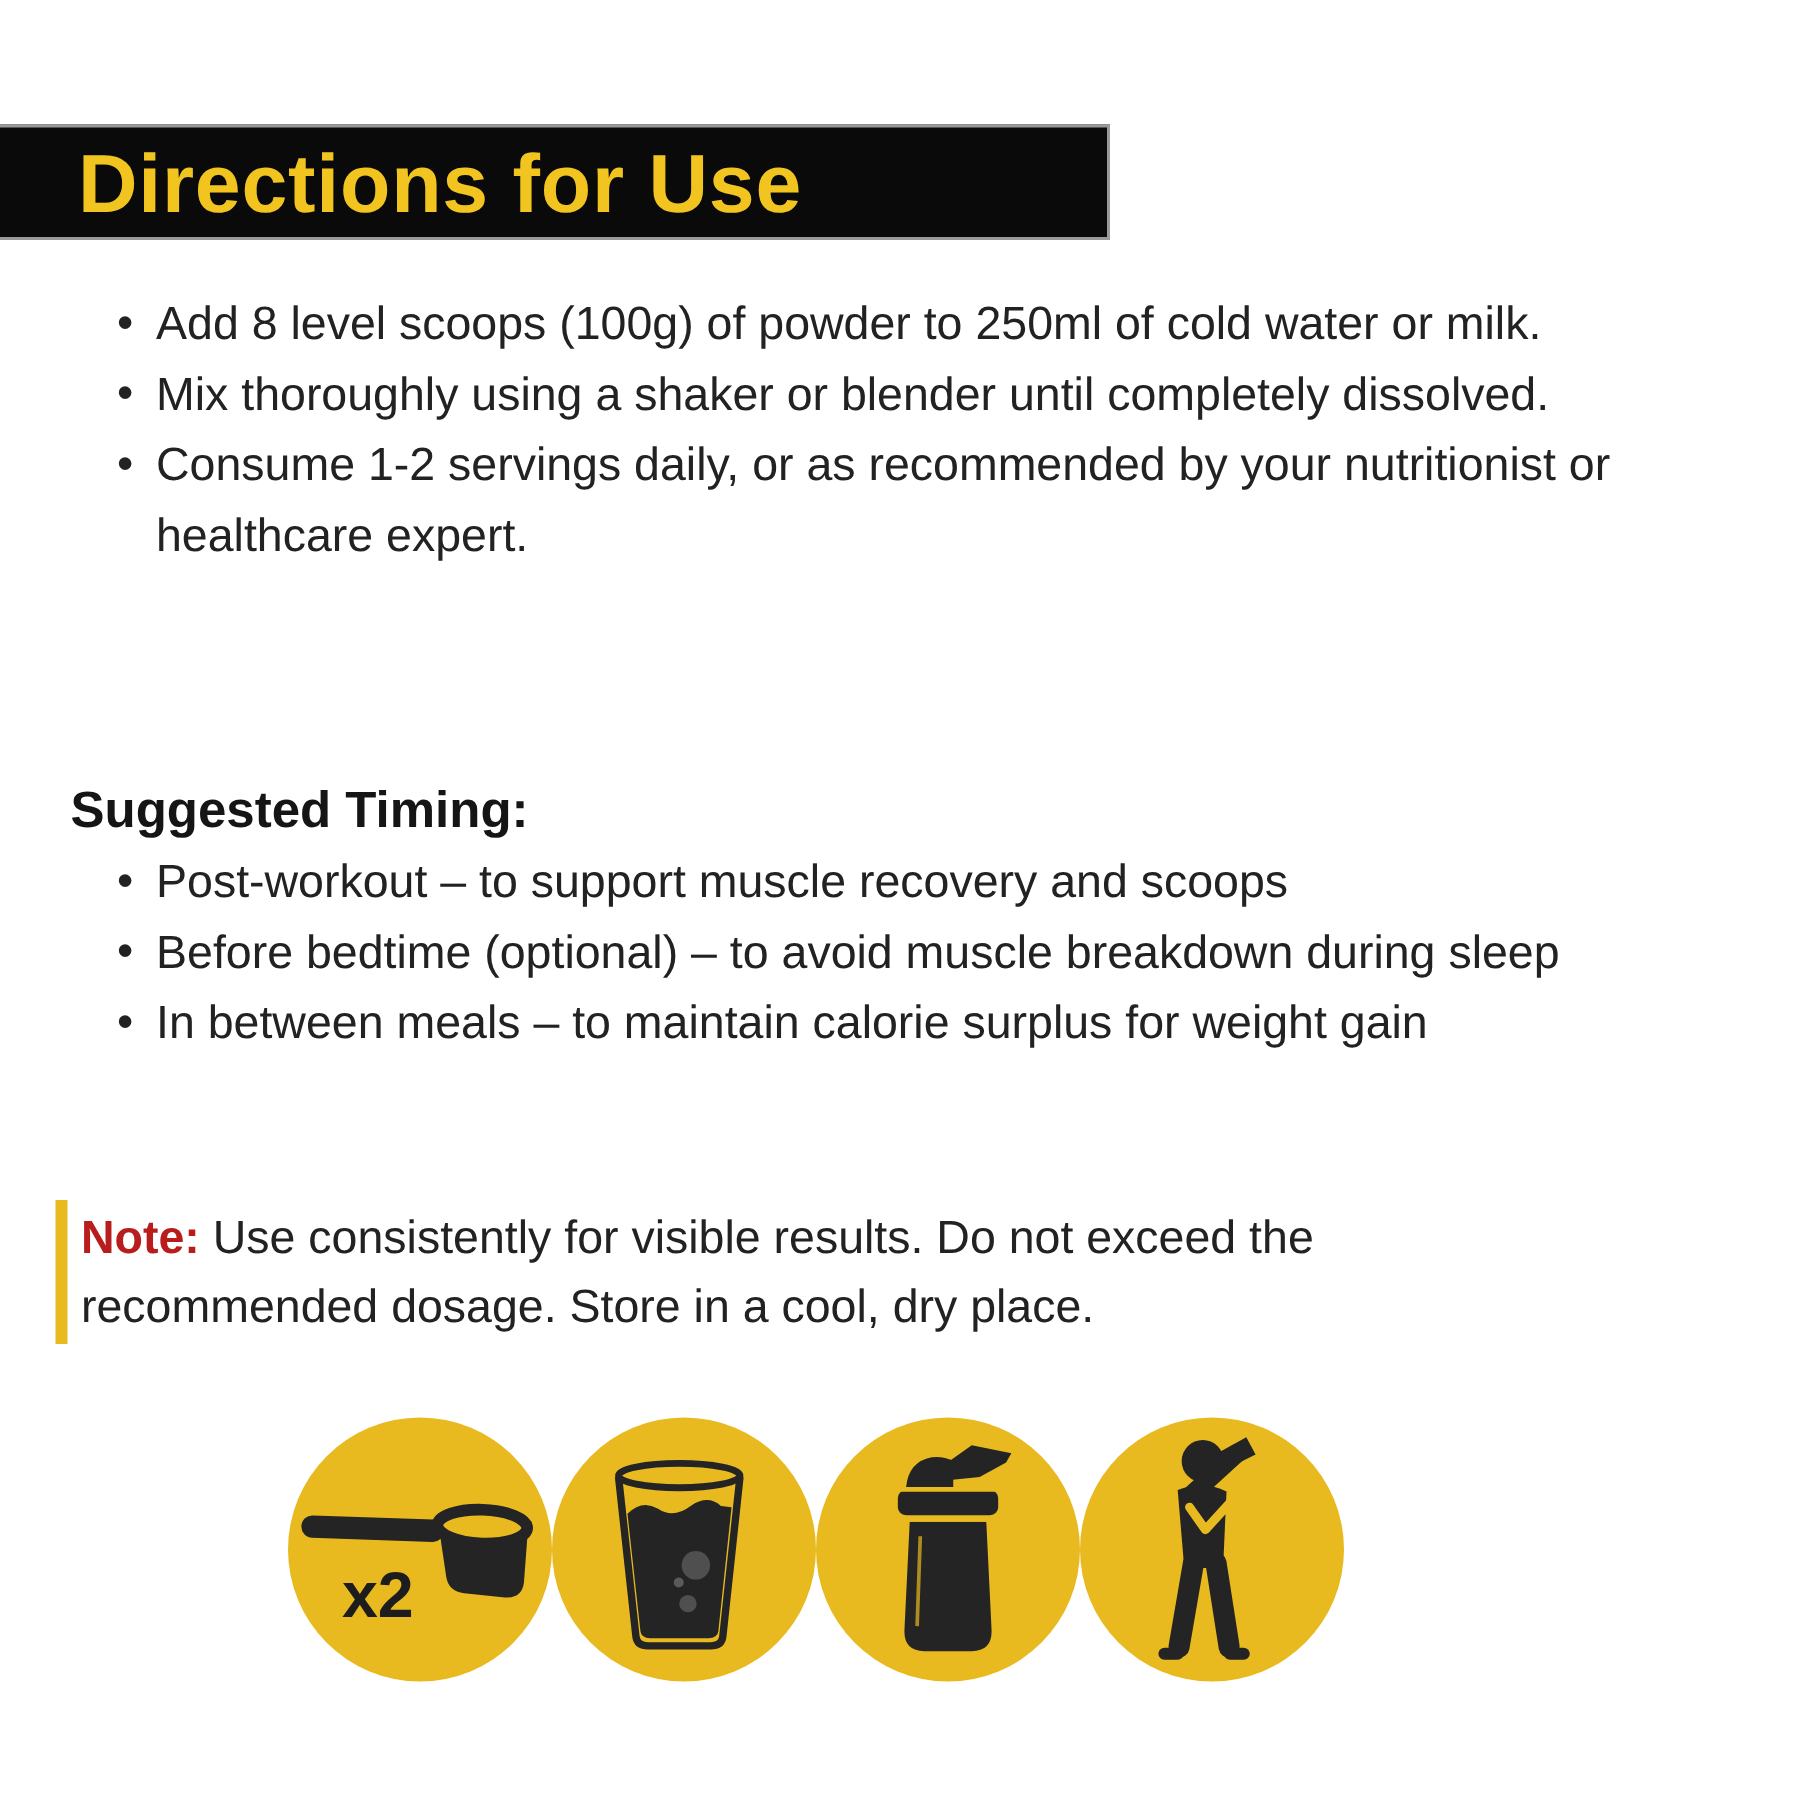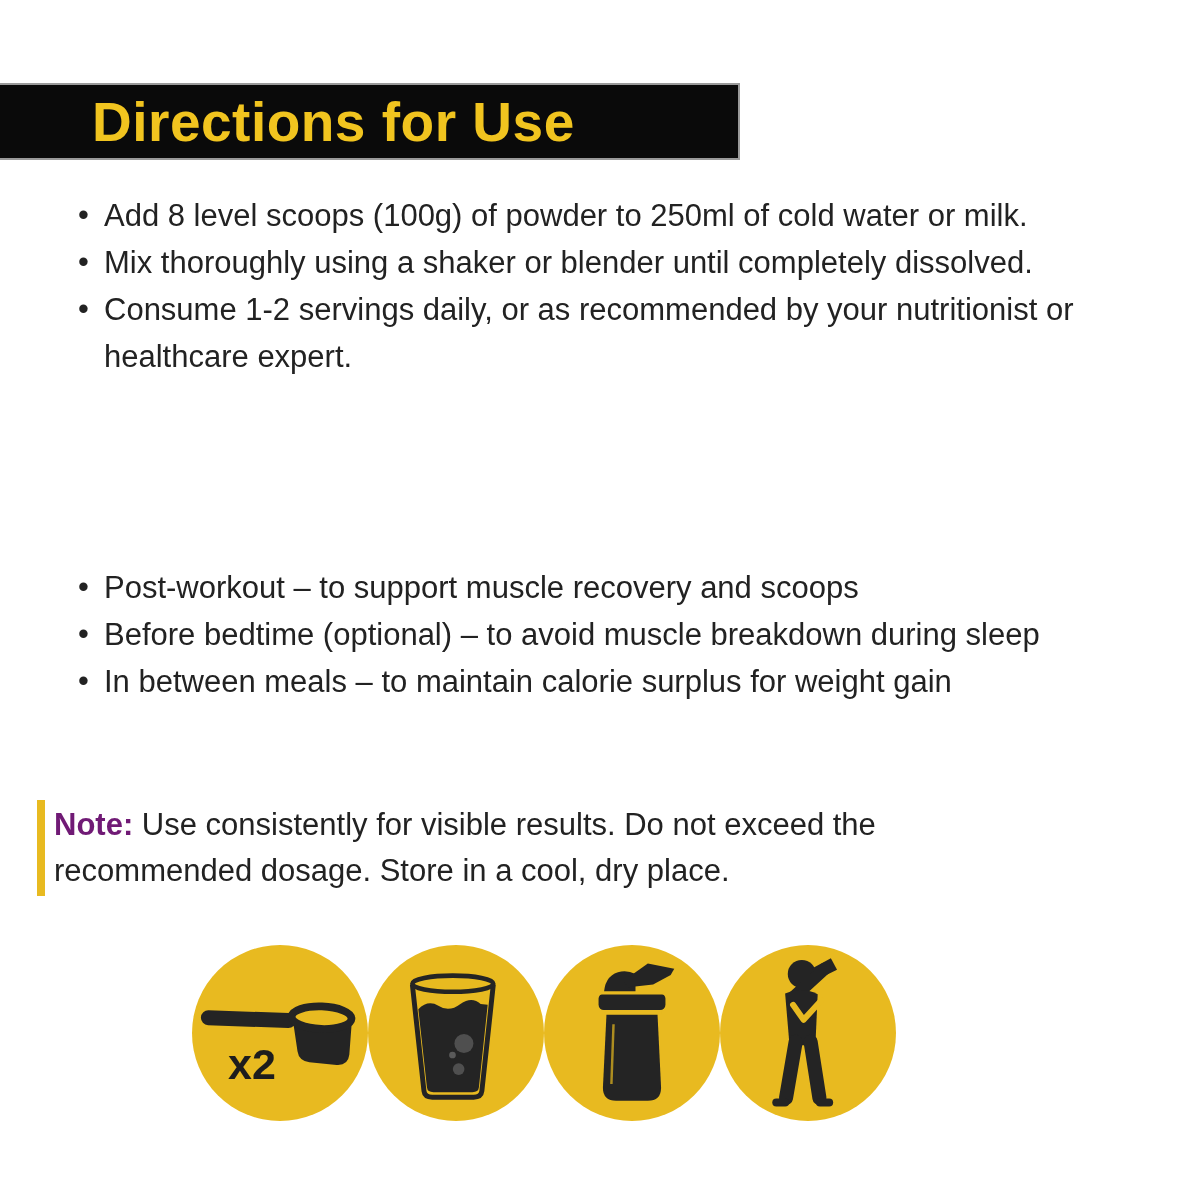--- a/index.html
+++ b/index.html
@@ -9,41 +9,41 @@
   }
   
   .header-bar{
     position:absolute;left:0;top:83px;width:740px;height:77px;
     background:var(--header-bg,#0a0a0a);
     border:2px solid #9a9a9a;border-left:none;box-sizing:border-box;
     display:flex;align-items:center;
   }
   .header-title{
     color:var(--header-yellow,#f1c41f);
-    font-size:55px;font-weight:bold;padding-left:92px;letter-spacing:.5px;white-space:nowrap;
+    font-size:55px;font-weight:bold;padding-left:52px;letter-spacing:.5px;white-space:nowrap;
   }
   
   .list{
     position:absolute;left:76px;width:1012px;margin:0;padding:0;list-style:none;
     font-size:31px;line-height:47px;color:#222222;
   }
   .list li{position:relative;padding-left:28px;}
   .list li::before{content:"\2022";position:absolute;left:2px;top:-1px;}
   .directions-list{top:192px;}
   .timing-list{top:564px;}
   .timing-heading{
     position:absolute;left:47px;top:521px;font-size:34px;font-weight:bold;color:#151515;
   }
   
   .note{
     position:absolute;left:37px;top:800px;width:962px;
     border-left:8px solid var(--accent-yellow,#e8ba20);
     padding:2px 0 2px 9px;font-size:31px;line-height:46px;color:#222222;
   }
-  .note-label{font-weight:bold;color:#701a75;}
+  .note-label{font-weight:bold;color:#b91c1c;}
   
   .icons-row{position:absolute;left:192px;top:945px;display:flex;}
   .badge{
     width:176px;height:176px;border-radius:50%;
     background:var(--accent-yellow,#e8ba20);position:relative;flex:0 0 auto;
   }
   .badge svg{position:absolute;left:0;top:0;width:176px;height:176px;}
   .x2-label{
     position:absolute;left:36px;top:98px;font-size:43px;font-weight:bold;color:#1d1d1d;
     line-height:1;
@@ -60,20 +60,21 @@
   <div class="header-bar">
     <span class="header-title">Directions for Use</span>
   </div>
 
   <ul class="list directions-list">
     <li>Add 8 level scoops (100g) of powder to 250ml of cold water or milk.</li>
     <li>Mix thoroughly using a shaker or blender until completely dissolved.</li>
     <li>Consume 1-2 servings daily, or as recommended by your nutritionist or healthcare expert.</li>
   </ul>
 
+  <div class="timing-heading">Suggested Timing:</div>
 
   <ul class="list timing-list">
     <li>Post-workout – to support muscle recovery and scoops</li>
     <li>Before bedtime (optional) – to avoid muscle breakdown during sleep</li>
     <li>In between meals – to maintain calorie surplus for weight gain</li>
   </ul>
 
   <div class="note"><span class="note-label">Note:</span><span> Use consistently for visible results. Do not exceed the recommended dosage. Store in a cool, dry place.</span></div>
 
   <div class="icons-row">

